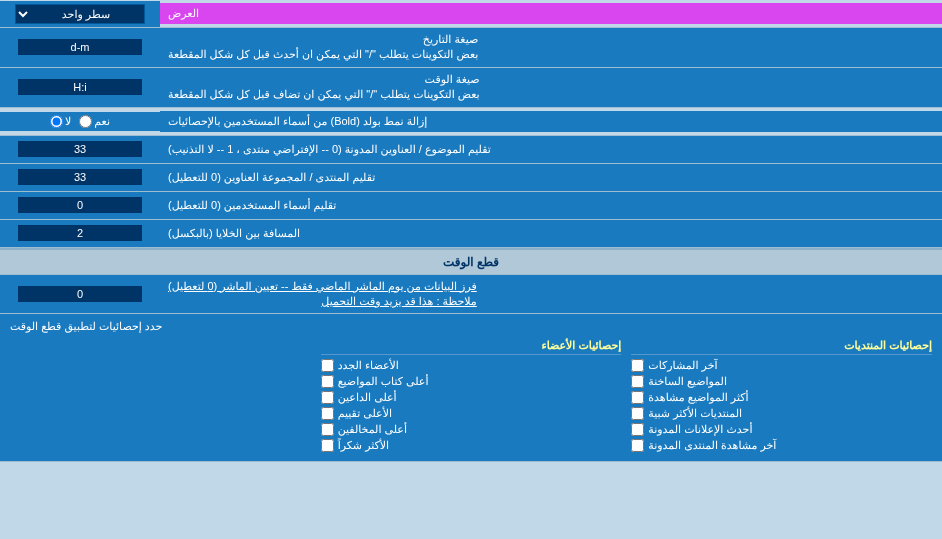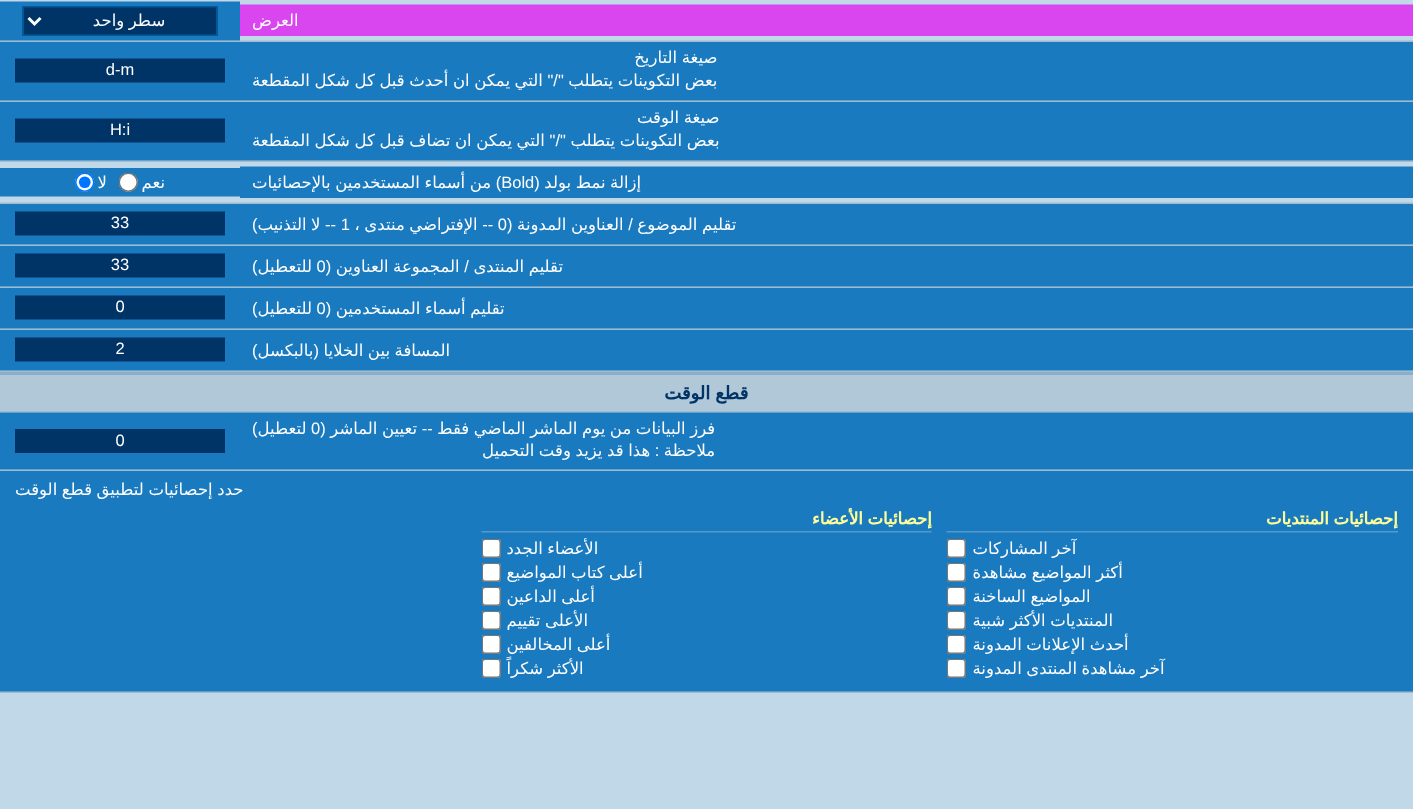--- a/index.html
+++ b/index.html
@@ -39,21 +39,21 @@
       min-width: 160px;
       width: 160px;
     }
     .row-input-area input[type="text"] {
       background: #003366;
       color: #ffffff;
       border: none;
       padding: 2px 6px;
       text-align: center;
       font-size: 11px;
-      width: 140px;
+      width: 124px;
       direction: ltr;
     }
     
     .top-row {
       display: flex;
       align-items: center;
       border-bottom: 1px solid #a0bcd0;
       min-height: 28px;
     }
     .top-label {
@@ -256,46 +256,46 @@
     <div class="row-label">المسافة بين الخلايا (بالبكسل)</div>
     <div class="row-input-area">
       <input type="text" value="2" style="">
     </div>
   </div>
 
   <div class="section-header">قطع الوقت</div>
 
   <div class="row">
     <div class="row-label long-label">
-      <span style="white-space:pre-line;text-align:right;">فرز البيانات من يوم الماشر الماضي فقط -- تعيين الماشر (0 لتعطيل)
+      <span style="white-space:pre-line;text-align:right;text-decoration:underline;">فرز البيانات من يوم الماشر الماضي فقط -- تعيين الماشر (0 لتعطيل)
 ملاحظة : هذا قد يزيد وقت التحميل</span>
     </div>
     <div class="row-input-area">
       <input type="text" value="0" style="">
     </div>
   </div>
 
   <div class="stats-section">
     <div class="stats-header-row">
       <div class="stats-header-label">حدد إحصائيات لتطبيق قطع الوقت</div>
     </div>
     <div class="stats-columns">
 
       <div class="stats-col">
         <div class="stats-col-header">إحصائيات المنتديات</div>
         <div class="checkbox-item">
           <span>آخر المشاركات</span>
           <input type="checkbox" style="">
         </div>
         <div class="checkbox-item">
+          <span>المواضيع الساخنة</span>
+          <input type="checkbox" style="">
+        </div>
+        <div class="checkbox-item">
           <span>أكثر المواضيع مشاهدة</span>
-          <input type="checkbox" style="">
-        </div>
-        <div class="checkbox-item">
-          <span>المواضيع الساخنة</span>
           <input type="checkbox" style="">
         </div>
         <div class="checkbox-item">
           <span>المنتديات الأكثر شبية</span>
           <input type="checkbox" style="">
         </div>
         <div class="checkbox-item">
           <span>أحدث الإعلانات المدونة</span>
           <input type="checkbox" style="">
         </div>

